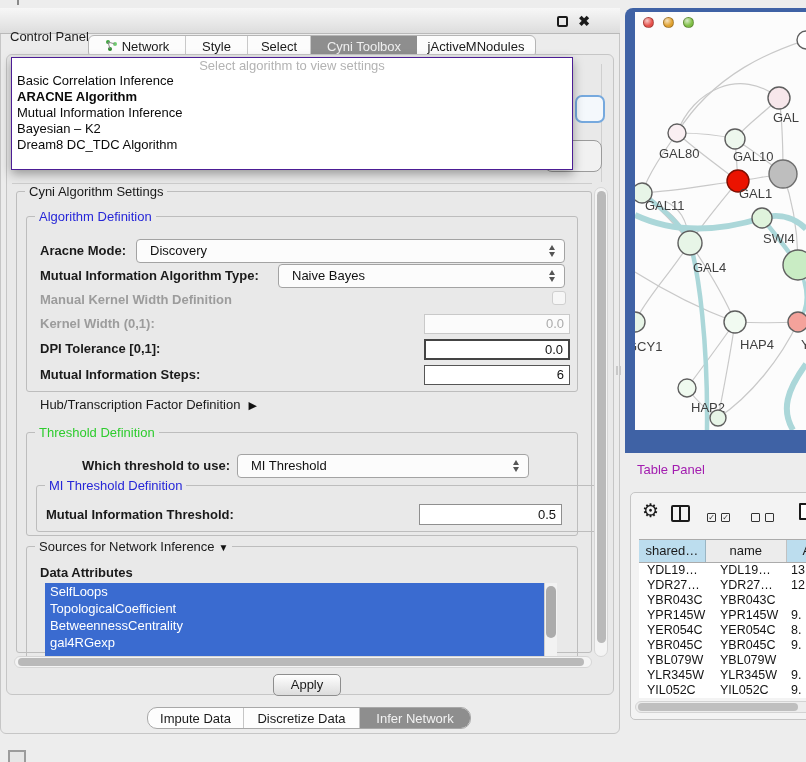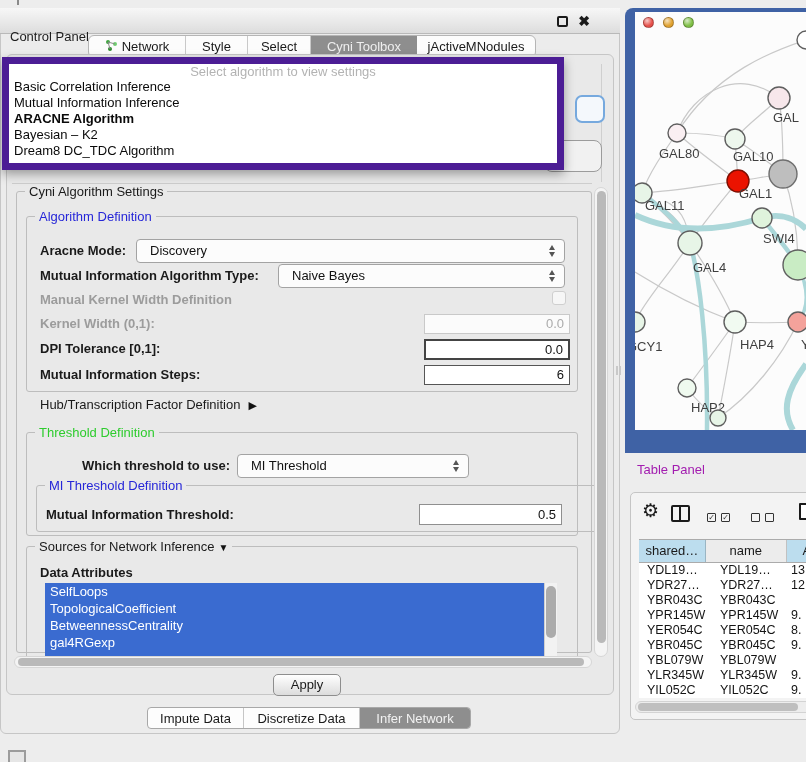--- a/index.html
+++ b/index.html
@@ -70,29 +70,29 @@
   #attr-thumb { position:absolute; left:1px; top:3px; width:10px; height:52px; background:#ABABAB; border-radius:5px; }
 
   .sb-track { position:absolute; background:#F4F4F4; border:1px solid #D6D6D6; border-radius:7px; }
   .sb-thumb { position:absolute; background:#B9B9B9; border-radius:5px; }
 
   #apply-btn { left:273px; top:674px; width:68px; height:22px; border:1px solid #8E8E8E; border-radius:5px;
                background:linear-gradient(#FFFFFF,#DCDCDC); font-size:13px; color:#1A1A1A;
                text-align:center; line-height:20px; }
 
   #bottom-tabs { left:147px; top:707px; height:22px; display:flex; background:#FDFDFD;
-                 border:1px solid #A8A8A8; border-radius:4px; overflow:hidden; }
+                 border:1px solid #A8A8A8; border-radius:10px; overflow:hidden; }
   .btab { height:100%; display:flex; align-items:center; justify-content:center;
           font-size:13px; color:#1A1A1A; border-right:1px solid #C6C6C6; }
   .btab:last-child { border-right:none; }
   .btab.sel { background:#8E8E8E; color:#F2F2F2; }
 
   
-  #algo-dropdown { left:2px; top:57px; width:562px; height:113px; background:#FFFFFF;
-                   border:7px solid #4c1d95; box-shadow:0 4px 10px rgba(0,0,0,.35); z-index:20; }
+  #algo-dropdown { left:11px; top:57px; width:562px; height:113px; background:#FFFFFF;
+                   border:1px solid #4c1d95; box-shadow:0 4px 10px rgba(0,0,0,.35); z-index:20; }
   #dd-prompt { height:15px; line-height:15px; text-align:center; color:#B3B3B3; font-size:13px; }
   .dd-item { height:16px; line-height:16px; padding-left:5px; font-size:13px; color:#0A0A0A; white-space:nowrap; }
   .dd-item.sel { font-weight:bold; }
 
   
   #net-window { left:625px; top:8px; width:181px; height:445px; background:#3F62A5; border-radius:8px 0 0 0; }
   #net-canvas { position:absolute; left:10px; top:4px; width:171px; height:418px; background:#FCFCFC; overflow:hidden; }
   .tlight { position:absolute; top:5px; width:11px; height:11px; border-radius:50%; border:1px solid rgba(0,0,0,.25); }
 
   
@@ -204,21 +204,21 @@
 
     <span class="plain" style="left:30px;top:211px;">
       <span>Hub/Transcription Factor Definition</span><span class="arrow-right">▶</span>
     </span>
 
     <div class="group" style="left:16px;top:246px;width:552px;height:104px;">
       <span class="leg green">Threshold Definition</span>
     </div>
 
     <span class="blbl" style="left:72px;top:272px;">Which threshold to use:</span>
-    <div class="cmb" style="left:227px;top:268px;width:232px;height:24px;">
+    <div class="cmb" style="left:227px;top:268px;width:292px;height:24px;">
       <span class="val">MI Threshold</span>
       <span class="stepper">
           <i class="tri-up"></i>
           <i class="tri-dn"></i>
         </span>
     </div>
 
     <div class="group" style="left:26px;top:299px;width:638px;height:47px;padding-left:40px;">
       <span class="leg blue">MI Threshold Definition</span>
     </div>
@@ -257,22 +257,22 @@
   <div class="abs" id="bottom-tabs">
       <div class="btab" style="width: 96px;">Impute Data</div>
       <div class="btab" style="width: 116px;">Discretize Data</div>
       <div class="btab sel" style="width: 110px;">Infer Network</div>
     </div>
 
   <div class="abs" id="algo-dropdown">
     <div id="dd-prompt">Select algorithm to view settings</div>
     <div id="dd-items">
         <div class="dd-item">Basic Correlation Inference</div>
+        <div class="dd-item sel">ARACNE Algorithm</div>
         <div class="dd-item">Mutual Information Inference</div>
-        <div class="dd-item sel">ARACNE Algorithm</div>
         <div class="dd-item">Bayesian – K2</div>
         <div class="dd-item">Dream8 DC_TDC Algorithm</div>
       </div>
   </div>
 
   <div class="abs" id="net-window">
     <div id="net-canvas">
       <svg id="net-svg" width="171" height="418" viewBox="0 0 171 418">
           <path d="M144,86 C105,55 58,78 42,121" fill="none" stroke="#C9C9C9" stroke-width="1.2"></path>
           <path d="M144,86 C128,102 112,112 100,127" fill="none" stroke="#C9C9C9" stroke-width="1.2"></path>

